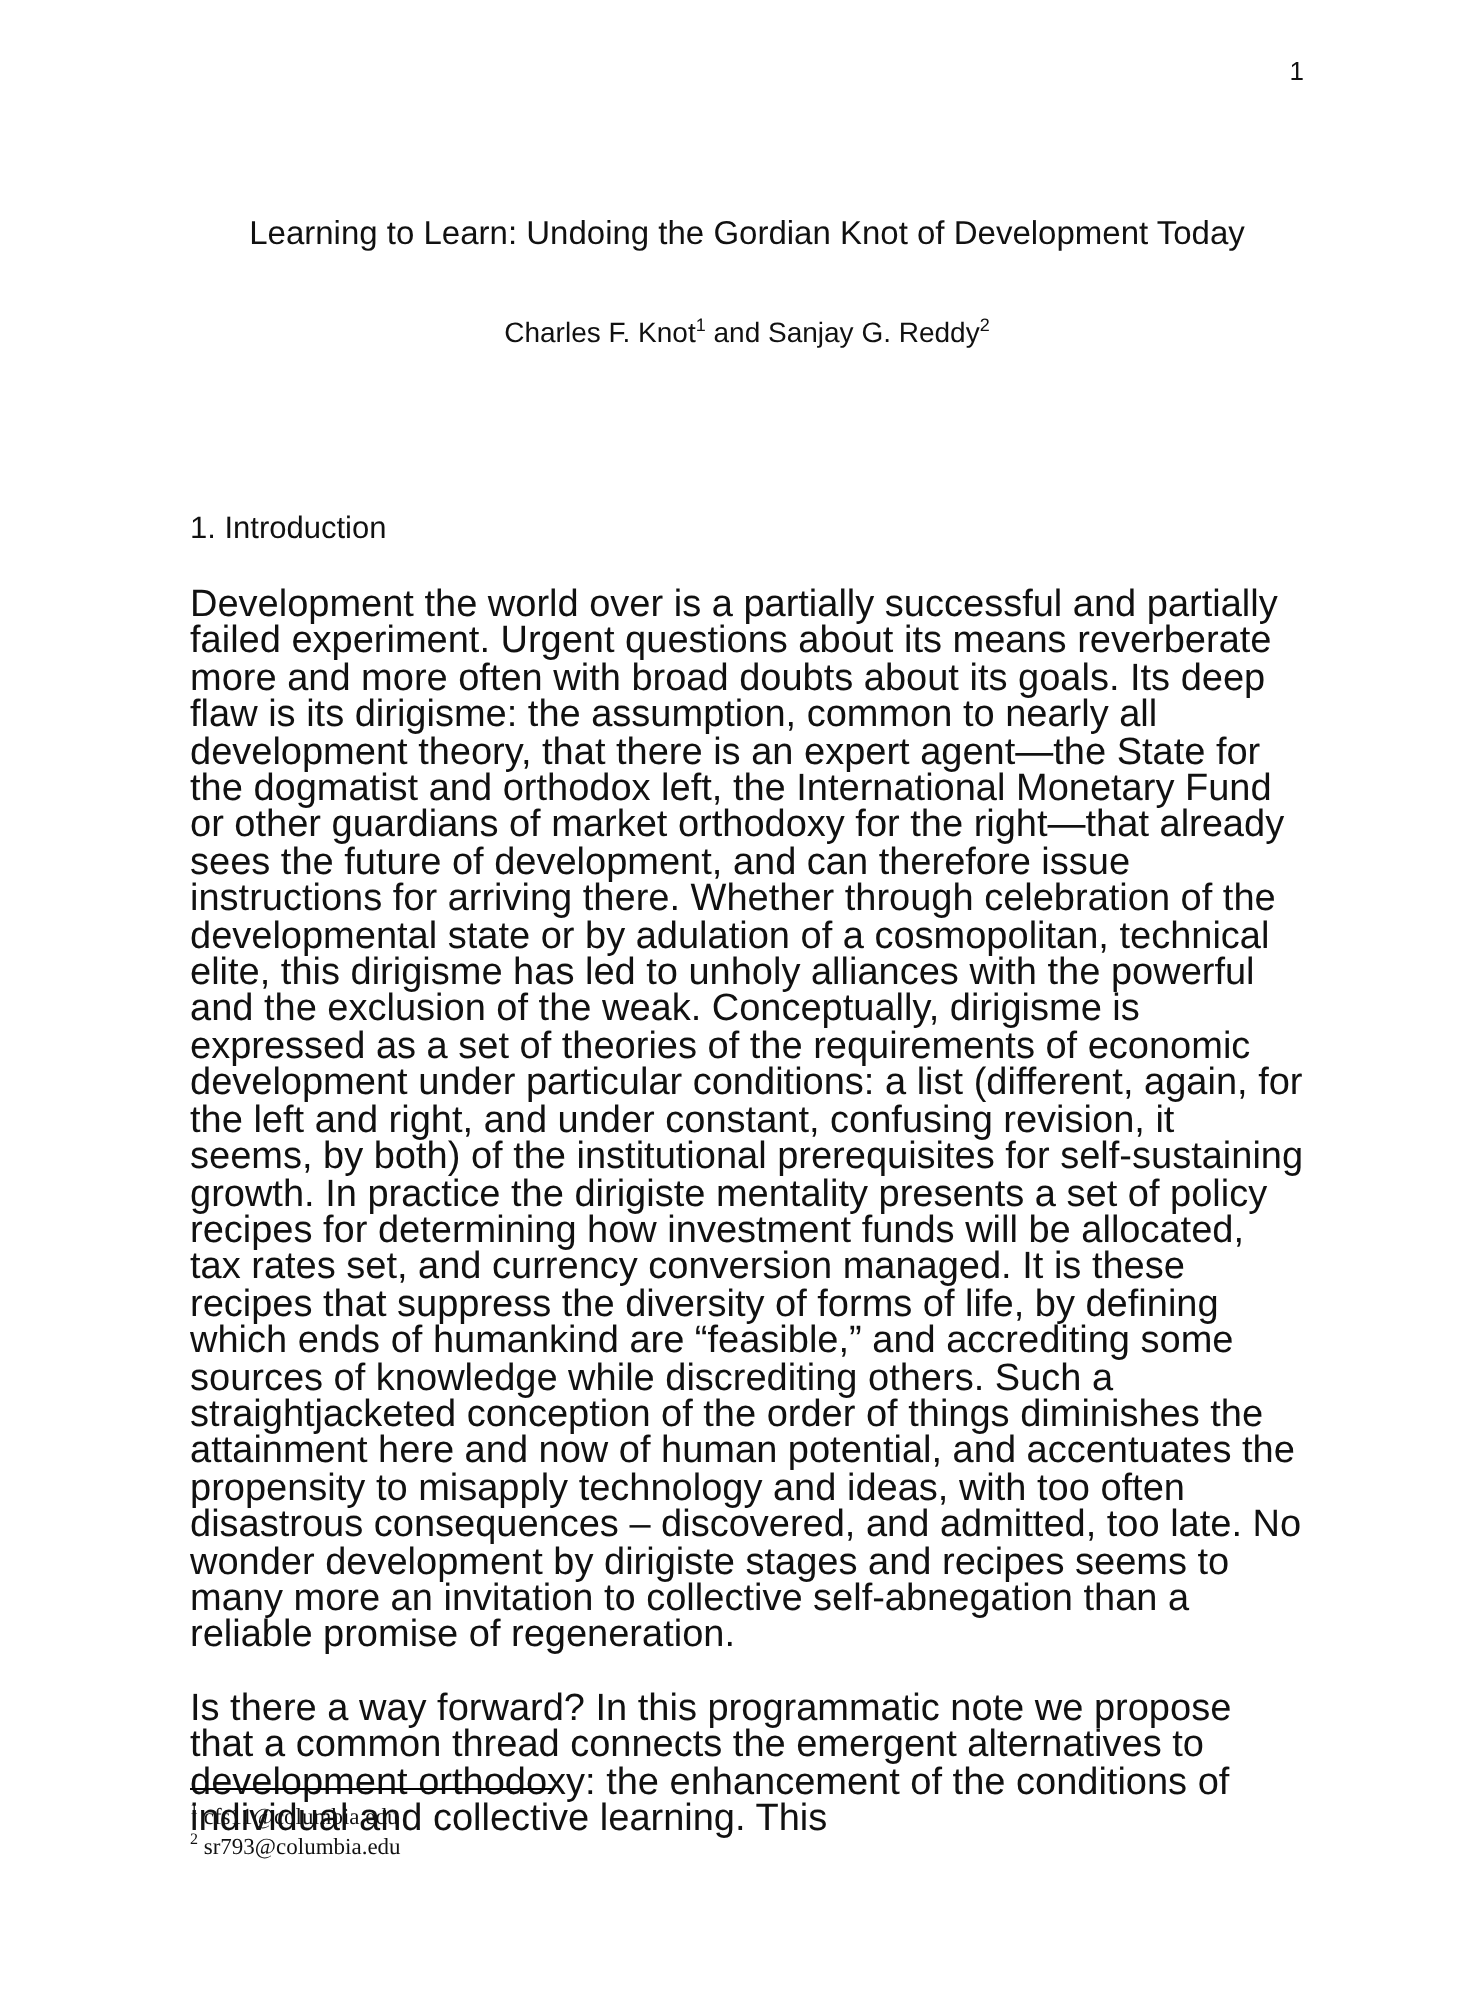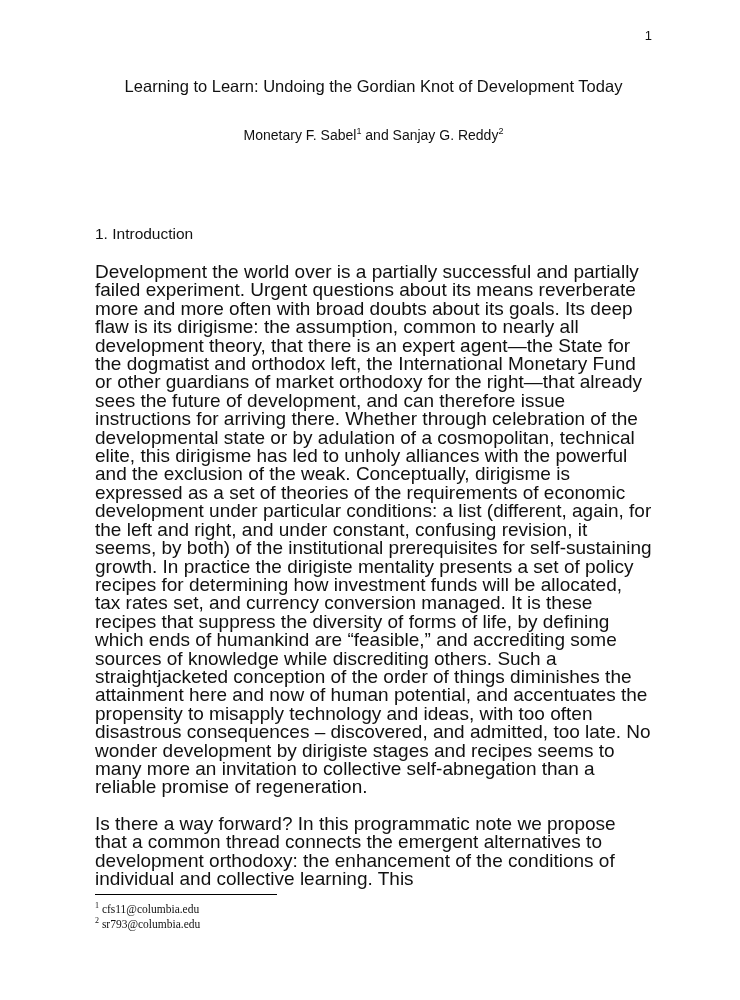--- a/index.html
+++ b/index.html
@@ -19,21 +19,21 @@
     overflow: hidden;
   }
   .page-number {
     position: absolute;
     top: 28px;
     right: 88px;
     font-size: 13px;
     color: #111111;
   }
   .doc-title {
-    padding-top: 76px;
+    padding-top: 107px;
     text-align: center;
     font-size: 16.5px;
     line-height: 20px;
     font-weight: normal;
     margin: 0;
   }
   .authors {
     margin-top: 30px;
     text-align: center;
     font-size: 14px;
@@ -83,21 +83,21 @@
 </style>
 </head>
 <body>
 
 <div class="page">
 
   <div class="page-number">1</div>
 
   <h1 class="doc-title">Learning to Learn: Undoing the Gordian Knot of Development Today</h1>
 
-  <div class="authors"><span>Monetary F. Sabel</span><sup>1</sup><span> and </span><span>Sanjay G. Reddy</span><sup>2</sup></div>
+  <div class="authors"><span>Charles F. Knot</span><sup>1</sup><span> and </span><span>Sanjay G. Reddy</span><sup>2</sup></div>
 
   <h2 class="section-heading">1. Introduction</h2>
 
   <p class="para">Development the world over is a partially successful and partially failed experiment.  Urgent questions about its means reverberate more and more often with broad doubts about its goals. Its deep flaw is its dirigisme: the assumption, common to nearly all development theory, that there is an expert agent—the State for the dogmatist and orthodox left, the International Monetary Fund or other guardians of market orthodoxy for the right—that already sees the future of development, and can therefore issue instructions for arriving there.   Whether through celebration of the developmental state or by adulation of a cosmopolitan, technical elite, this dirigisme has led to unholy alliances with the powerful and the exclusion of the weak.  Conceptually, dirigisme is expressed as a set of theories of the requirements of economic development under particular conditions: a list (different, again, for the left and right, and under constant, confusing revision, it seems, by both) of the institutional prerequisites for self-sustaining growth.  In practice the dirigiste mentality presents a set of policy recipes for determining how investment funds will be allocated, tax rates set, and currency conversion managed. It is these recipes that suppress the diversity of forms of life, by defining which ends of humankind are “feasible,” and accrediting some sources of knowledge while discrediting others.  Such a straightjacketed conception of the order of things diminishes the attainment here and now of human potential, and accentuates the propensity to misapply technology and ideas, with too often disastrous consequences – discovered, and admitted, too late.  No wonder development by dirigiste stages and recipes seems to many more an invitation to collective self-abnegation than a reliable promise of regeneration.</p>
 
   <p class="para">Is there a way forward? In this programmatic note we propose that a common thread connects the emergent alternatives to development orthodoxy:  the enhancement of the conditions of individual and collective learning. This</p>
 
   <div class="footnotes">
     <div class="fn-rule"></div>
     <div class="footnote"><sup>1</sup> <span>cfs11@columbia.edu</span></div>

